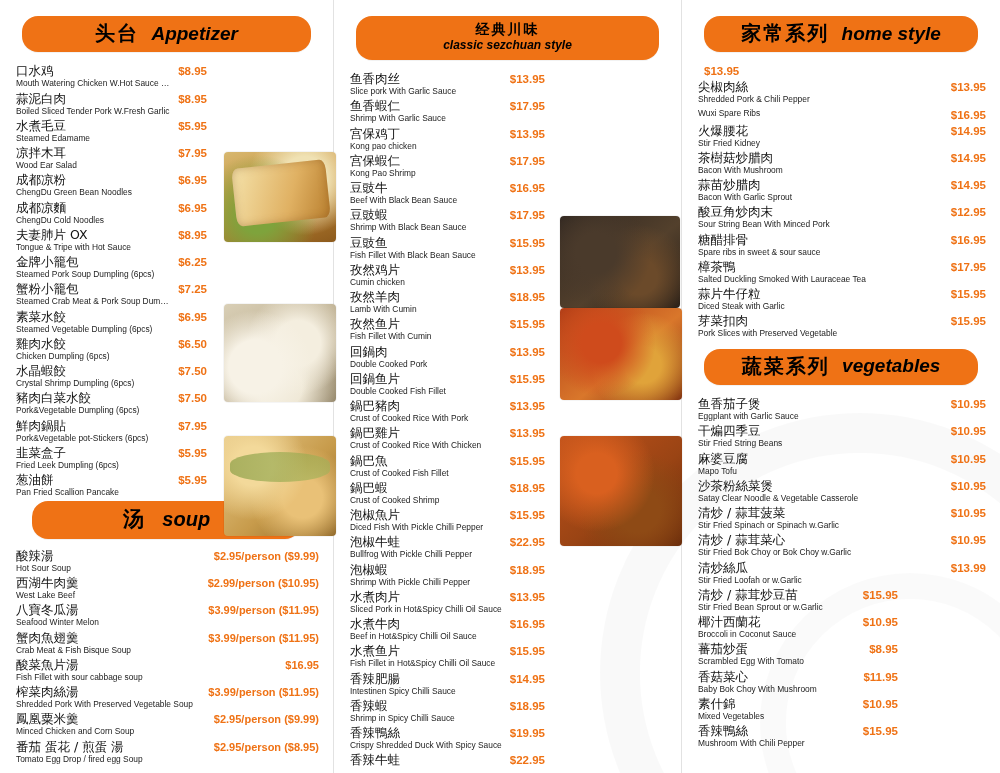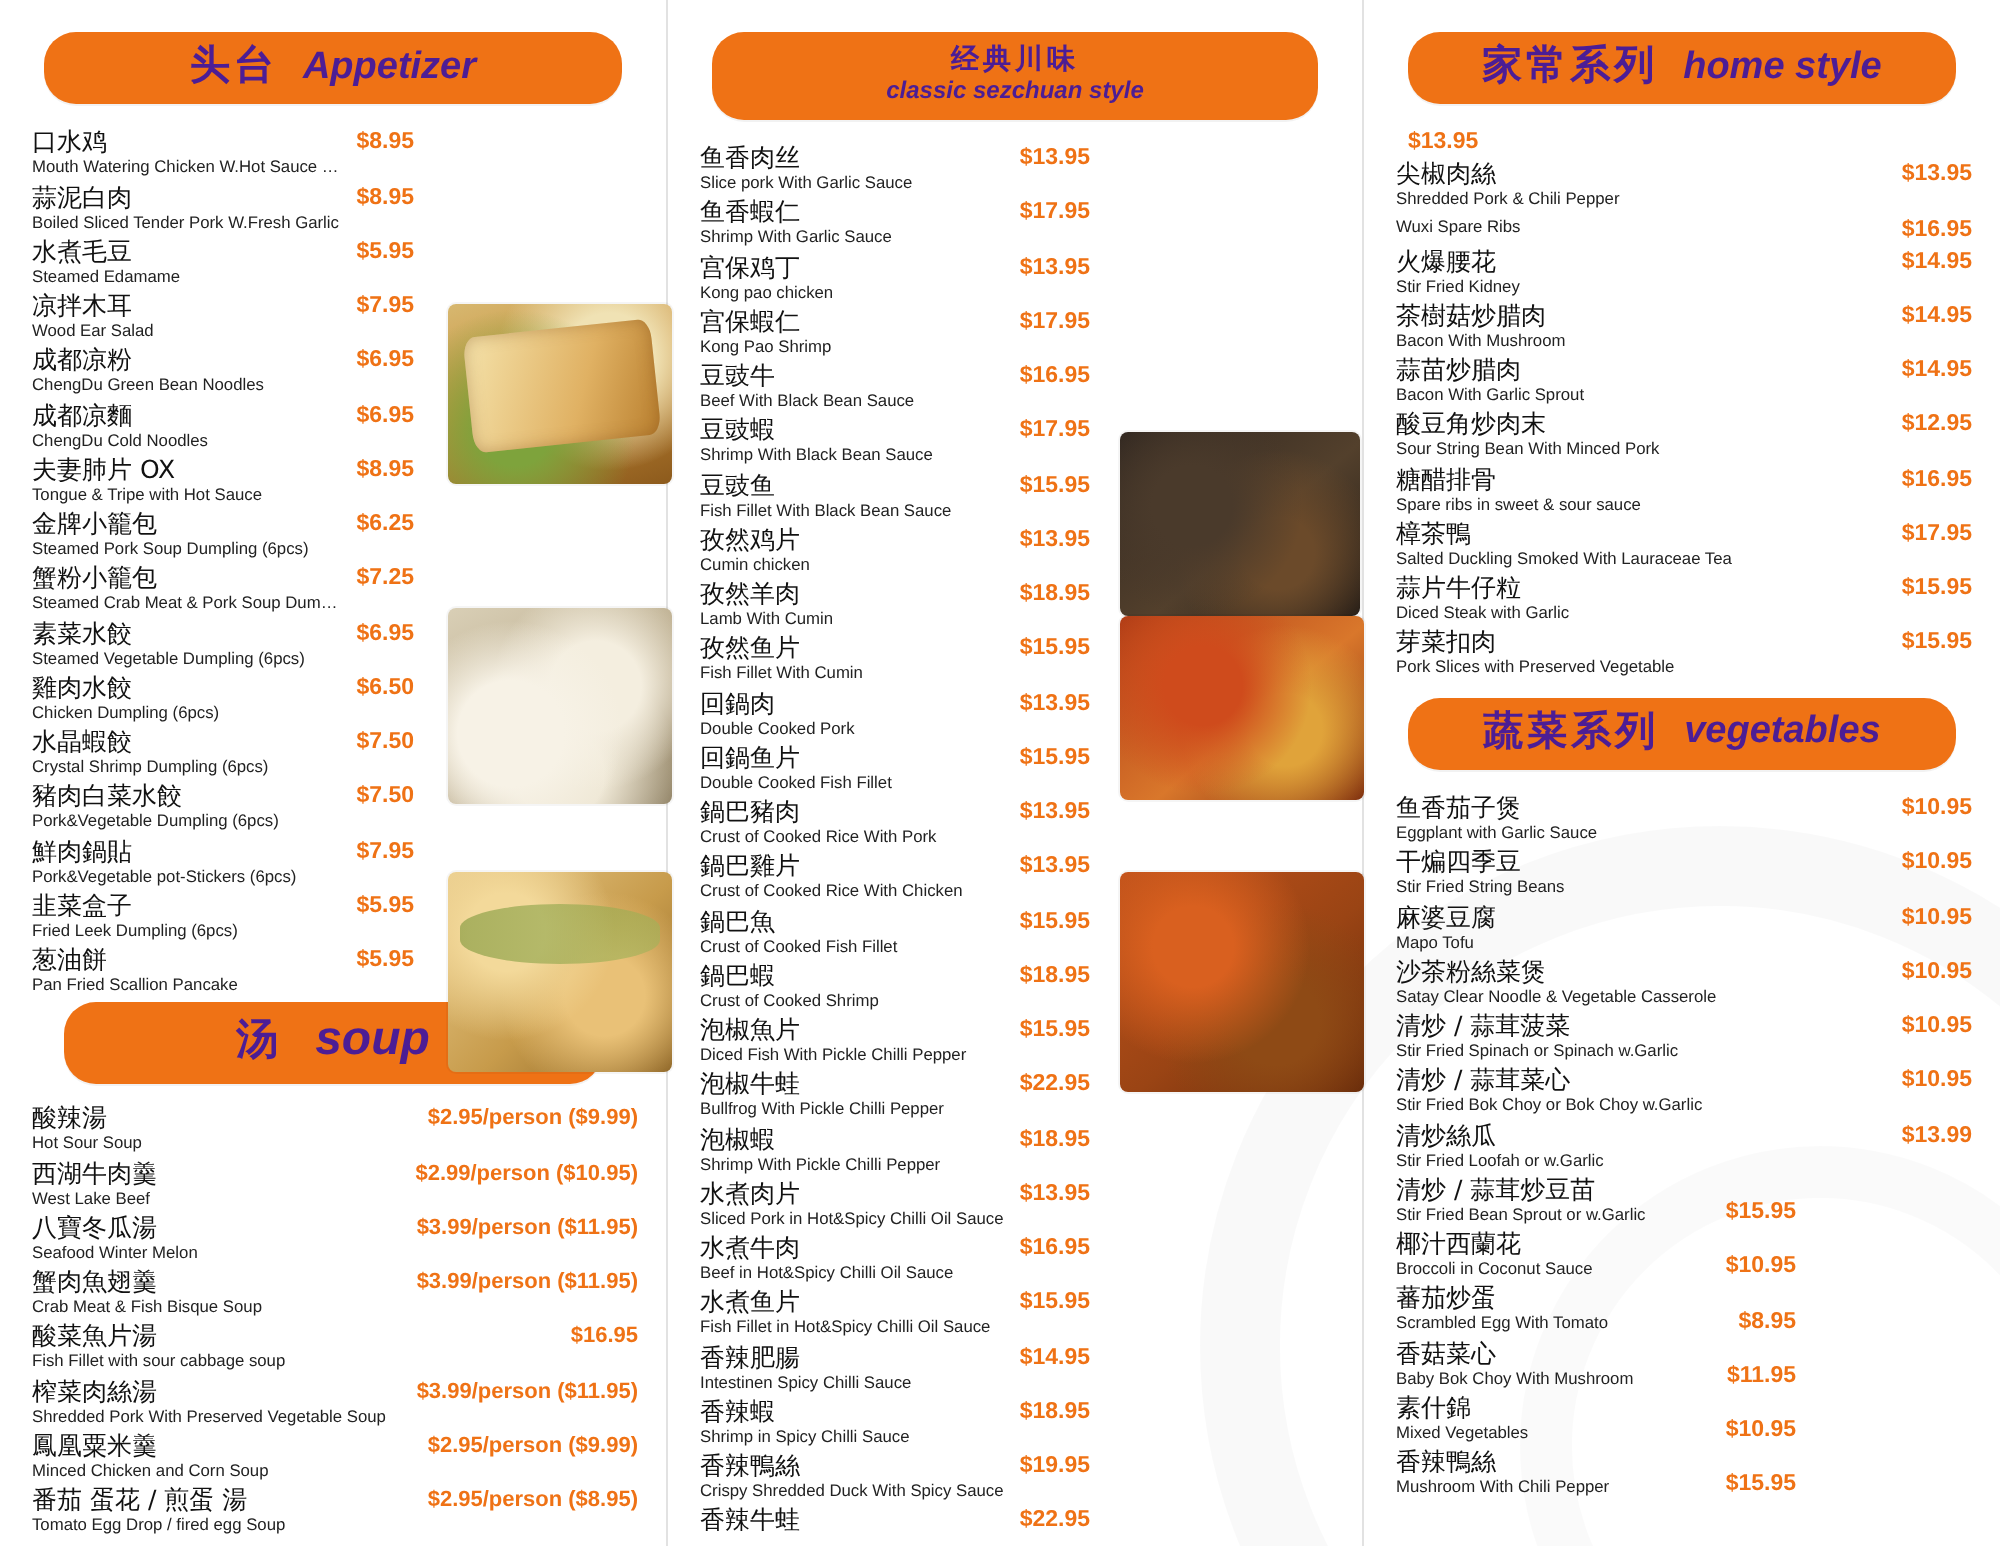--- a/index.html
+++ b/index.html
@@ -27,37 +27,37 @@
   .page { position:relative; width:1000px; height:773px; display:flex; }
 
   .col { position:relative; padding:14px 10px 6px 10px; }
   .col1 { width:334px; border-right:1px solid #e2e2e2; }
   .col2 { width:348px; border-right:1px solid #e2e2e2; }
   .col3 { width:318px; }
 
   
   .banner {
     background:#ef7215;
-    color:#4c1d95;
+    color:#000000;
     border-radius:16px;
     text-align:center;
     padding:6px 10px 8px 10px;
     margin:2px 12px 12px 12px;
     line-height:1.12;
     box-shadow:0 1px 0 rgba(0,0,0,0.05);
   }
   .banner .cn { font-size:20px; font-weight:bold; letter-spacing:2px; }
   .banner .en { font-size:19px; font-weight:bold; font-style:italic; font-family:"Liberation Sans", sans-serif; }
   .banner.one-line .cn { display:inline; vertical-align:middle; }
   .banner.one-line .en { display:inline; vertical-align:middle; margin-left:8px; }
   .banner.two-line .cn { display:block; font-size:14px; }
   .banner.two-line .en { display:block; font-size:12px; margin-top:1px; }
   .banner.soup { margin:4px 22px 10px 22px; }
   .banner.soup .cn { font-size:21px; letter-spacing:4px; }
-  .banner.soup .en { font-size:24px; margin-left:10px; }
+  .banner.soup .en { font-size:20px; margin-left:10px; }
 
   
   .items { position:relative; }
   .item {
     display:flex; align-items:flex-start;
     padding:0 4px 0 6px;
     margin-bottom:3px;
   }
   .item .txt { flex:1 1 auto; min-width:0; }
   .item .cn {
@@ -144,21 +144,21 @@
     background:
       radial-gradient(circle at 30% 34%, #d9601f 0 18%, rgba(217,96,31,0) 52%),
       radial-gradient(circle at 64% 68%, #8e4a15 0 20%, rgba(142,74,21,0) 55%),
       linear-gradient(140deg,#c0521b 0%, #9a4414 55%, #65290a 100%);
     left:216px; top:364px;
   }
 
   
   .narrow { padding-right:116px; }
   .narrow-sm { padding-right:126px; }
-  .narrow-xs { padding-right:92px;align-items:flex-end; }
+  .narrow-xs { padding-right:92px; }
 </style>
 </head>
 <body>
 
 <div class="bg-swirl"></div>
 <div class="bg-swirl2"></div>
 
 <div class="page">
 
   <div class="col col1">

